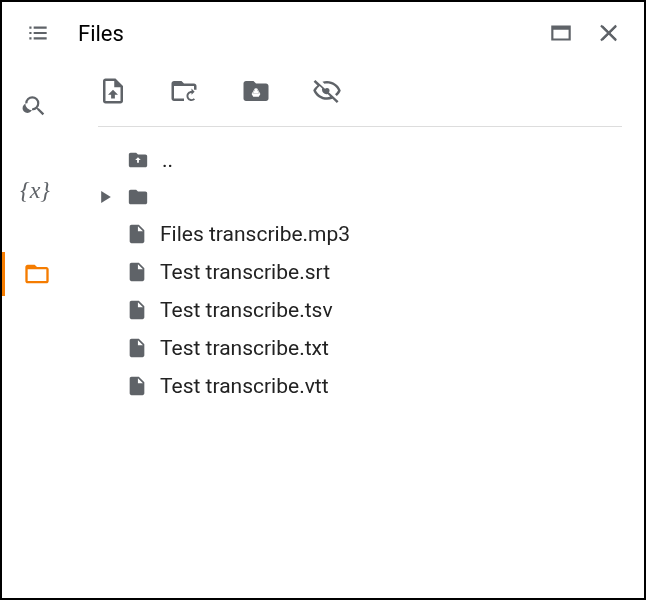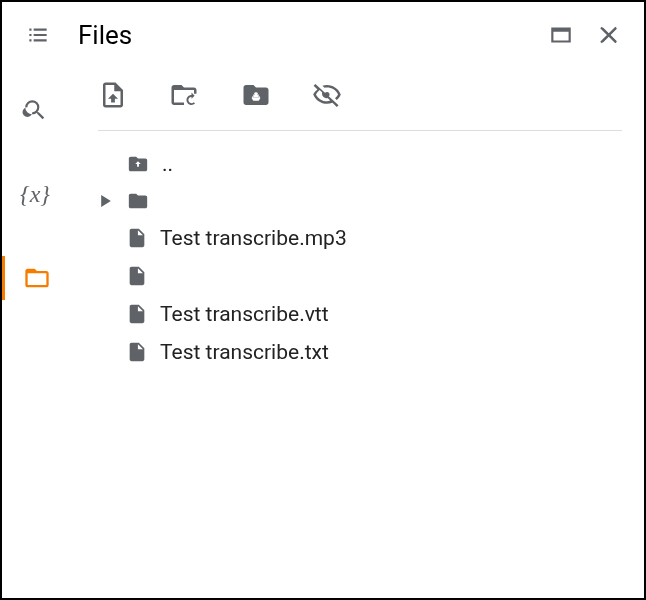--- a/index.html
+++ b/index.html
@@ -11,21 +11,21 @@
       border: 2px solid #000;
       position: relative;
     }
     .header {
       display: flex;
       align-items: center;
       padding: 18px 22px 10px 22px;
       gap: 24px;
     }
     .title {
-      font-size: 26px;
+      font-size: 22px;
       font-weight: 400;
       color: #000;
       flex: 1;
     }
     .layout {
       display: flex;
       height: calc(100% - 60px);
     }
     .sidebar {
       width: 66px;
@@ -181,47 +181,57 @@
       </div>
 
 
       <div class="file-row">
         <span class="expand"></span>
         <span>
           <svg width="22" height="24" viewBox="0 0 24 24">
               <path class="icon-gray" d="M14 2H6c-1.1 0-2 .9-2 2v16c0 1.1.9 2 2 2h12c1.1 0 2-.9 2-2V8l-6-6zM13 3.5L18.5 9H13V3.5z"></path>
             </svg>
         </span>
-        <span class="file-label">Test transcribe.mp3</span>
-      </div>
-
-
-      <div class="file-row">
-        <span class="expand"></span>
-        <span>
-          <svg width="22" height="24" viewBox="0 0 24 24">
-              <path class="icon-gray" d="M14 2H6c-1.1 0-2 .9-2 2v16c0 1.1.9 2 2 2h12c1.1 0 2-.9 2-2V8l-6-6zM13 3.5L18.5 9H13V3.5z"></path>
-            </svg>
-        </span>
+        <span class="file-label">Files transcribe.mp3</span>
+      </div>
+
+      <div class="file-row">
+        <span class="expand"></span>
+        <span>
+          <svg width="22" height="24" viewBox="0 0 24 24">
+              <path class="icon-gray" d="M14 2H6c-1.1 0-2 .9-2 2v16c0 1.1.9 2 2 2h12c1.1 0 2-.9 2-2V8l-6-6zM13 3.5L18.5 9H13V3.5z"></path>
+            </svg>
+        </span>
+        <span class="file-label">Test transcribe.srt</span>
+      </div>
+
+      <div class="file-row">
+        <span class="expand"></span>
+        <span>
+          <svg width="22" height="24" viewBox="0 0 24 24">
+              <path class="icon-gray" d="M14 2H6c-1.1 0-2 .9-2 2v16c0 1.1.9 2 2 2h12c1.1 0 2-.9 2-2V8l-6-6zM13 3.5L18.5 9H13V3.5z"></path>
+            </svg>
+        </span>
+        <span class="file-label">Test transcribe.tsv</span>
+      </div>
+
+      <div class="file-row">
+        <span class="expand"></span>
+        <span>
+          <svg width="22" height="24" viewBox="0 0 24 24">
+              <path class="icon-gray" d="M14 2H6c-1.1 0-2 .9-2 2v16c0 1.1.9 2 2 2h12c1.1 0 2-.9 2-2V8l-6-6zM13 3.5L18.5 9H13V3.5z"></path>
+            </svg>
+        </span>
+        <span class="file-label">Test transcribe.txt</span>
       </div>
 
       <div class="file-row">
         <span class="expand"></span>
         <span>
           <svg width="22" height="24" viewBox="0 0 24 24">
               <path class="icon-gray" d="M14 2H6c-1.1 0-2 .9-2 2v16c0 1.1.9 2 2 2h12c1.1 0 2-.9 2-2V8l-6-6zM13 3.5L18.5 9H13V3.5z"></path>
             </svg>
         </span>
         <span class="file-label">Test transcribe.vtt</span>
-      </div>
-
-      <div class="file-row">
-        <span class="expand"></span>
-        <span>
-          <svg width="22" height="24" viewBox="0 0 24 24">
-              <path class="icon-gray" d="M14 2H6c-1.1 0-2 .9-2 2v16c0 1.1.9 2 2 2h12c1.1 0 2-.9 2-2V8l-6-6zM13 3.5L18.5 9H13V3.5z"></path>
-            </svg>
-        </span>
-        <span class="file-label">Test transcribe.txt</span>
       </div>
     </div>
   </div>
 </div>
 
 </body></html>

